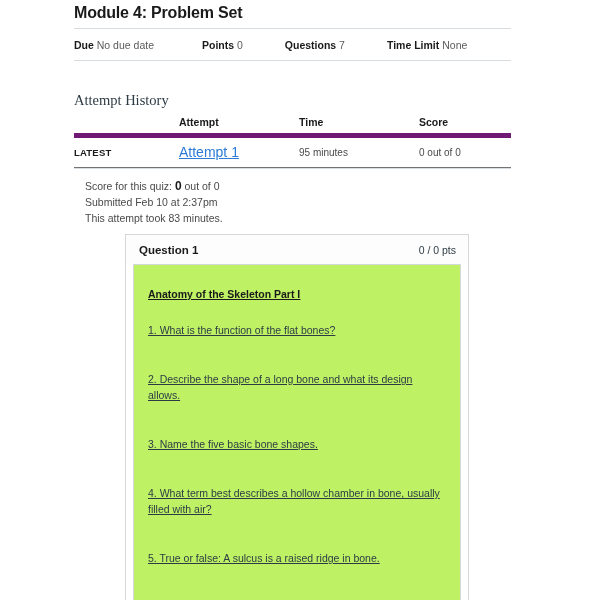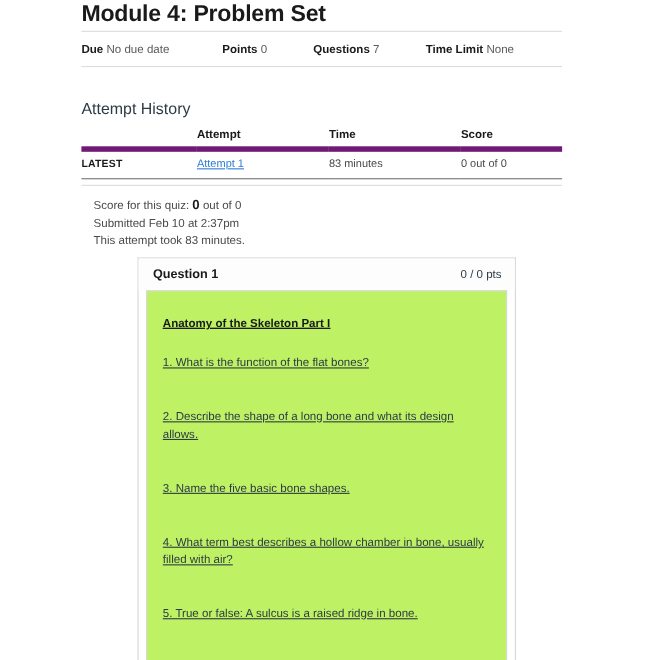--- a/index.html
+++ b/index.html
@@ -20,21 +20,21 @@
     position: relative;
     width: 600px;
     height: 600px;
   }
 
   
   .quiz-title {
     position: absolute;
     left: 74px;
     top: 0px;
-    font-size: 21px;
+    font-size: 16px;
     font-weight: bold;
     letter-spacing: -0.2px;
     color: #1a1a1a;
     line-height: 26px;
   }
 
   .rule {
     position: absolute;
     left: 74px;
     width: 437px;
@@ -67,20 +67,21 @@
 
   
   .section-title {
     position: absolute;
     left: 74px;
     top: 90px;
     font-size: 14.5px;
     font-weight: normal;
     color: #2d3b45;
     line-height: 20px;
+    font-family: Liberation Serif, serif;
   }
 
   .history-table {
     position: absolute;
     left: 74px;
     top: 116px;
     width: 437px;
     font-size: 10px;
     border-collapse: collapse;
   }
@@ -106,21 +107,21 @@
 
   .kept-label {
     font-weight: bold;
     font-size: 9.5px;
     color: #1a1a1a;
     letter-spacing: 0.2px;
   }
   .attempt-link {
     color: #2b7bd6;
     text-decoration: underline;
-    font-size: 10px;
+    font-size: 14px;
   }
 
   .rule.r3 { top: 168px; }
 
   
   .score-block {
     position: absolute;
     left: 85px;
     top: 178px;
     font-size: 10.5px;
@@ -215,21 +216,21 @@
         <th class="col-kept"></th>
         <th class="col-attempt">Attempt</th>
         <th class="col-time">Time</th>
         <th class="col-score">Score</th>
       </tr>
     </thead>
     <tbody>
       <tr>
         <td><span class="kept-label">LATEST</span></td>
         <td><a class="attempt-link" href="#">Attempt 1</a></td>
-        <td>83 minutes</td>
+        <td>95 minutes</td>
         <td>0 out of 0</td>
       </tr>
     </tbody>
   </table>
 
   <div class="rule r3"></div>
 
   <div class="score-block">
     <div><span>Score for this quiz:</span> <span class="big">0</span> <span>out of 0</span></div>
     <div>Submitted Feb 10 at 2:37pm</div>

